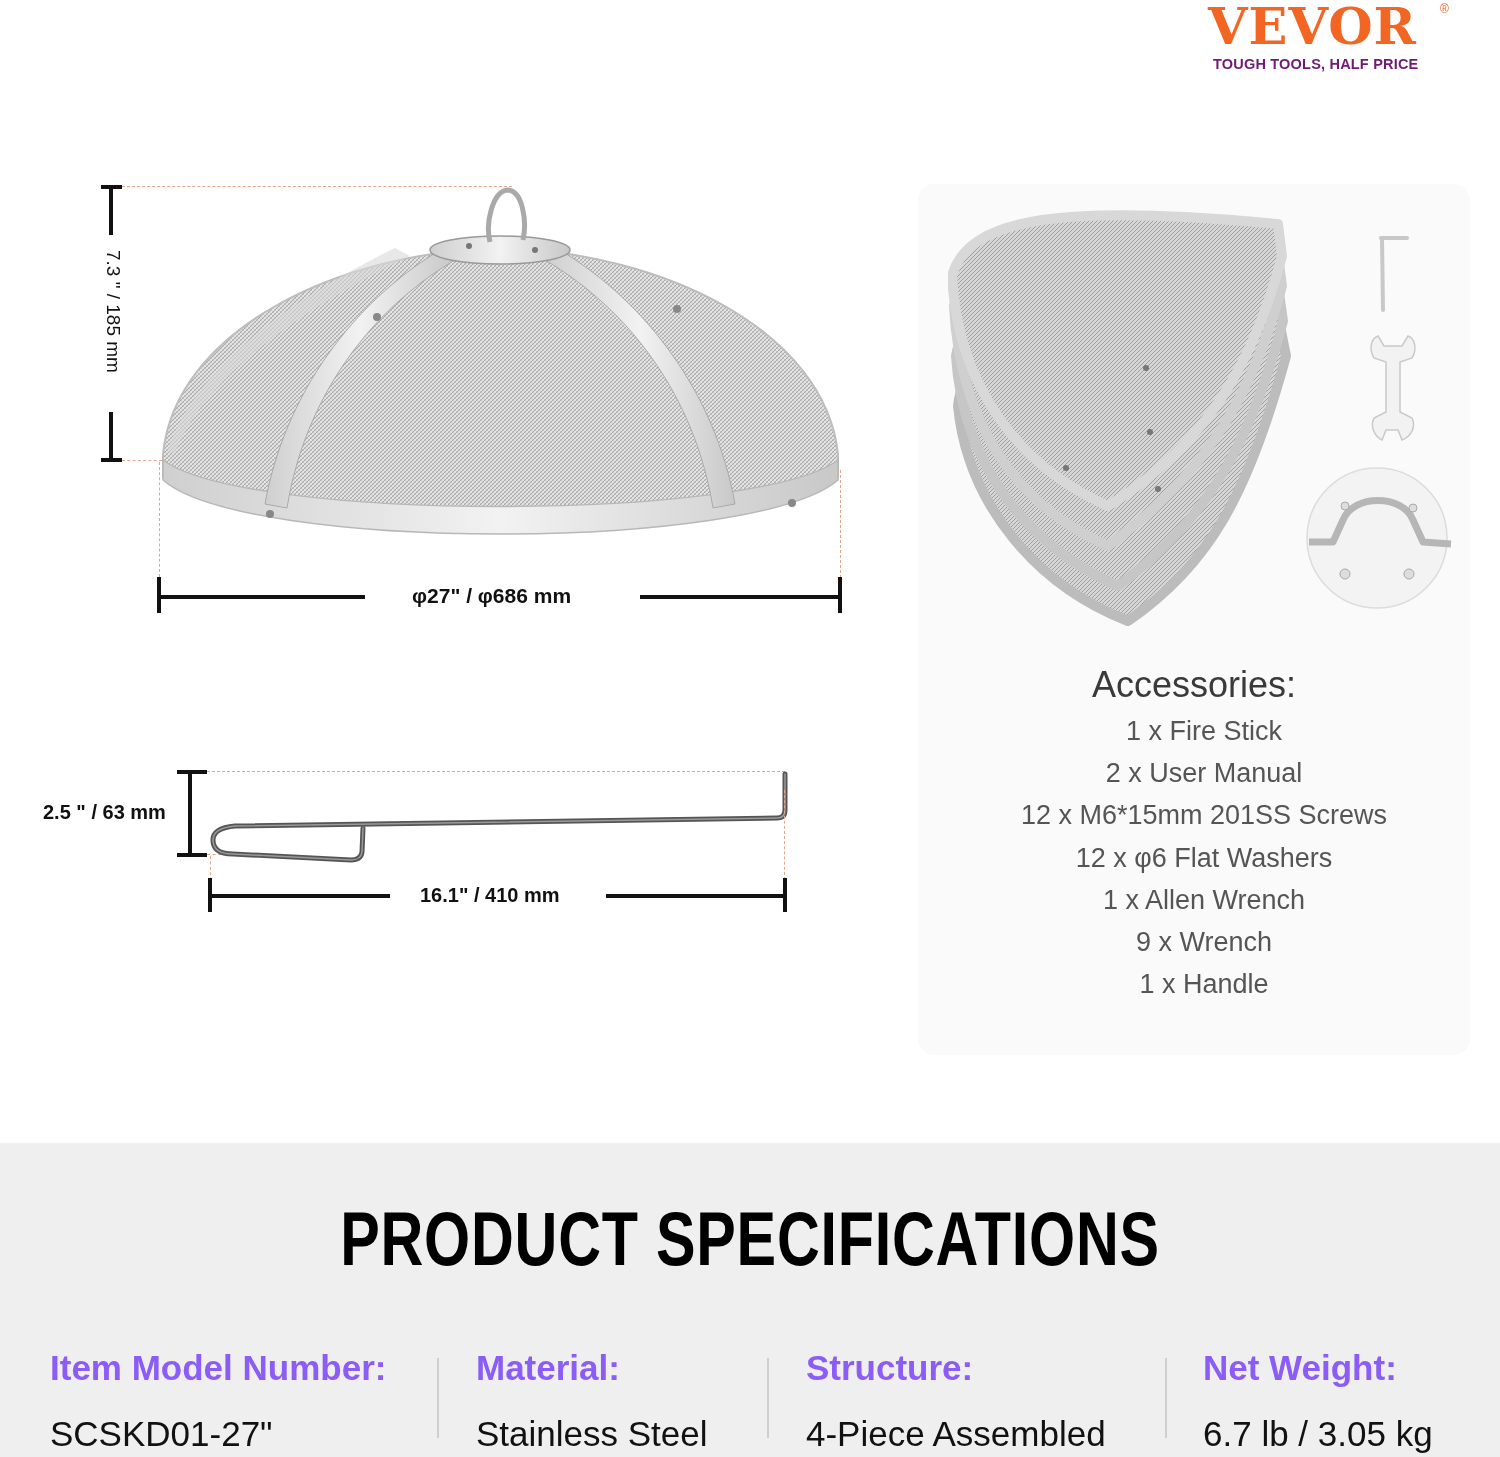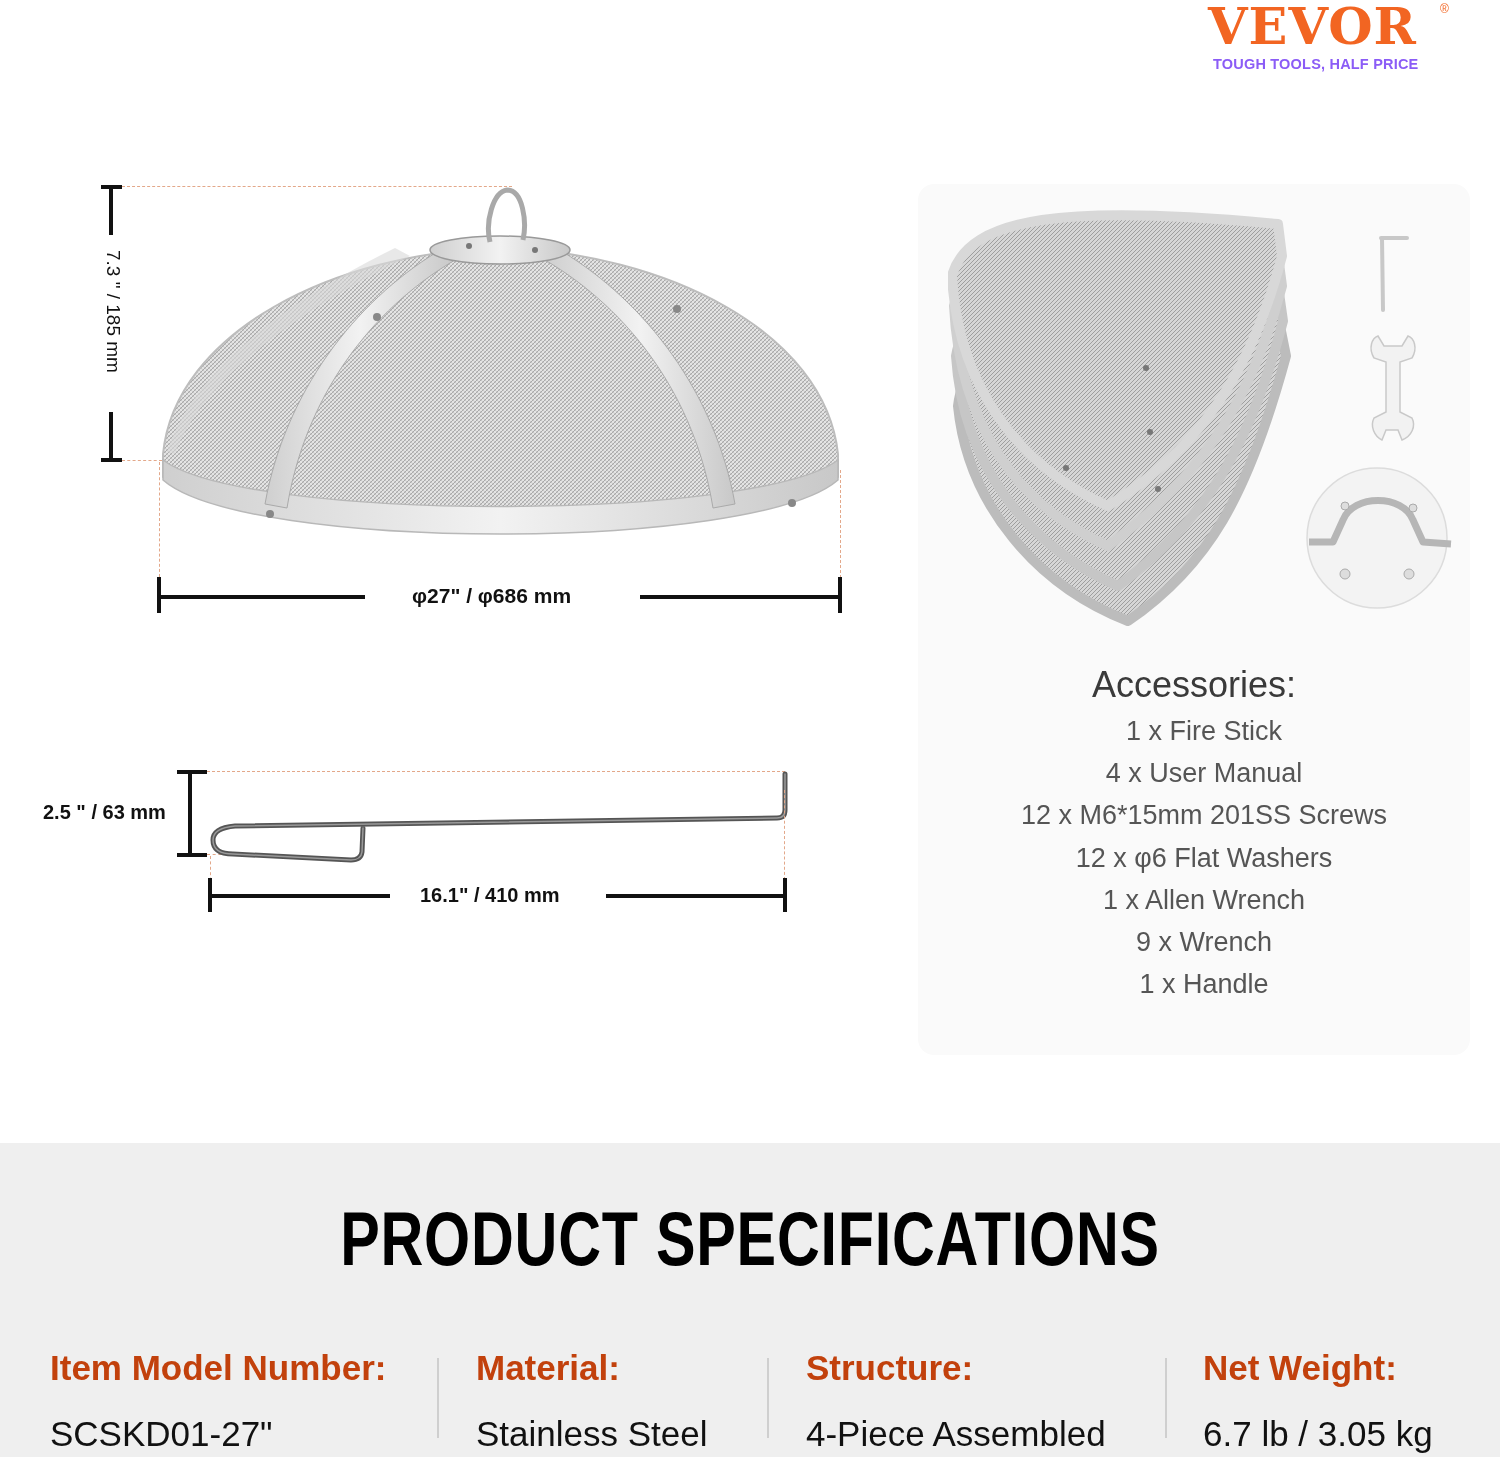--- a/index.html
+++ b/index.html
@@ -3,40 +3,40 @@
 <meta charset="utf-8">
 <style>
   * { margin: 0; padding: 0; box-sizing: border-box; }
   html, body { width: 1500px; height: 1457px; background: #ffffff; overflow: hidden; }
   body { position: relative; font-family: "Liberation Sans", "DejaVu Sans", sans-serif; }
 
   
   .brand { position: absolute; top: 0; left: 1208px; width: 240px; text-align: left; }
   .brand-name { font-family: "DejaVu Serif", "Liberation Serif", serif; font-weight: 900; font-size: 50px; letter-spacing: 1px; color: #f26522; line-height: 54px; transform: scaleX(1.02); transform-origin: left; display: inline-block; }
   .brand-reg { position: absolute; left: 232px; top: 2px; font-size: 12px; color: #f26522; }
-  .brand-tag { font-weight: 700; font-size: 14.5px; color: #8b5cf6; margin-top: 2px; padding-left: 5px; letter-spacing: 0.2px; }
+  .brand-tag { font-weight: 700; font-size: 14.5px; color: #701a75; margin-top: 2px; padding-left: 5px; letter-spacing: 0.2px; }
 
   
   .dim-line { position: absolute; background: #111; }
   .dash-h { position: absolute; border-top: 1px dashed #e3a88a; height: 0; }
   .dash-v { position: absolute; border-left: 1px dashed #e3a88a; width: 0; }
   .dim-text { position: absolute; font-weight: 700; color: #111; font-size: 20px; white-space: nowrap; }
   .dim-vert { transform: rotate(90deg); transform-origin: left top; }
 
   
   .acc-panel { position: absolute; left: 918px; top: 184px; width: 552px; height: 871px; background: #fafafa; border-radius: 16px; }
   .acc-title { position: absolute; top: 480px; left: 0; width: 100%; text-align: center; font-size: 36px; font-weight: 400; color: #3a3a3a; }
   .acc-list { position: absolute; top: 526px; left: 0; width: 100%; list-style: none; text-align: center; }
   .acc-list li { font-size: 27px; color: #555; line-height: 42.2px; margin-left: 20px; }
 
   
   .specs { position: absolute; left: 0; top: 1095px; width: 1500px; height: 430px; background: #efefef; margin-top: 48px; }
   .specs-title { position: absolute; top: 52px; left: 0; width: 100%; text-align: center; font-family: "Liberation Sans", sans-serif; font-weight: 900; font-size: 76px; color: #000; letter-spacing: 1px; transform: scaleX(0.78); transform-origin: center; }
   .spec-col { position: absolute; top: 205px; }
-  .spec-label { font-size: 35px; font-weight: 700; color: #c2410c; white-space: nowrap; }
+  .spec-label { font-size: 35px; font-weight: 700; color: #8b5cf6; white-space: nowrap; }
   .spec-value { font-size: 35px; color: #111; margin-top: 26px; white-space: nowrap; }
   .spec-divider { position: absolute; top: 215px; width: 2px; height: 80px; background: #cfcfcf; }
 </style>
 </head>
 <body>
 
 <div class="brand">
   <span class="brand-name">VEVOR</span>
   <span class="brand-reg">®</span>
   <div class="brand-tag">TOUGH TOOLS, HALF PRICE</div>
@@ -148,21 +148,21 @@
     <path d="M6 76 L 30 76 L 40 54 C 50 28, 100 28, 110 54 L 120 76 L 148 78" fill="none" stroke="#b6b6b6" stroke-width="7" stroke-linejoin="round"></path>
     <circle cx="42" cy="108" r="5" fill="#ddd" stroke="#aaa"></circle>
       <circle cx="106" cy="108" r="5" fill="#ddd" stroke="#aaa"></circle>
     <circle cx="42" cy="40" r="4" fill="#ddd" stroke="#aaa"></circle>
       <circle cx="110" cy="42" r="4" fill="#ddd" stroke="#aaa"></circle>
   </svg>
 
   <div class="acc-title">Accessories:</div>
   <ul class="acc-list">
     <li>1 x Fire Stick</li>
-    <li>4 x User Manual</li>
+    <li>2 x User Manual</li>
     <li>12 x M6*15mm 201SS Screws</li>
     <li>12 x φ6 Flat Washers</li>
     <li>1 x Allen Wrench</li>
     <li>9 x Wrench</li>
     <li>1 x Handle</li>
   </ul>
 </div>
 
 <div class="specs">
   <div class="specs-title">PRODUCT SPECIFICATIONS</div>

